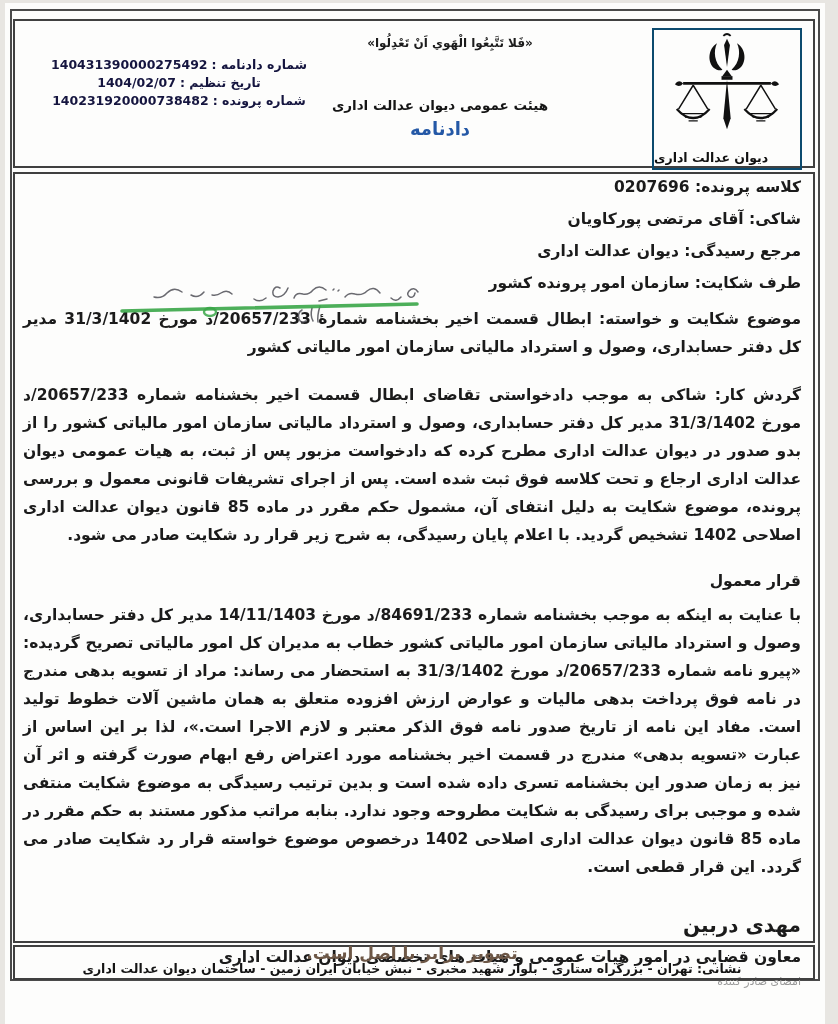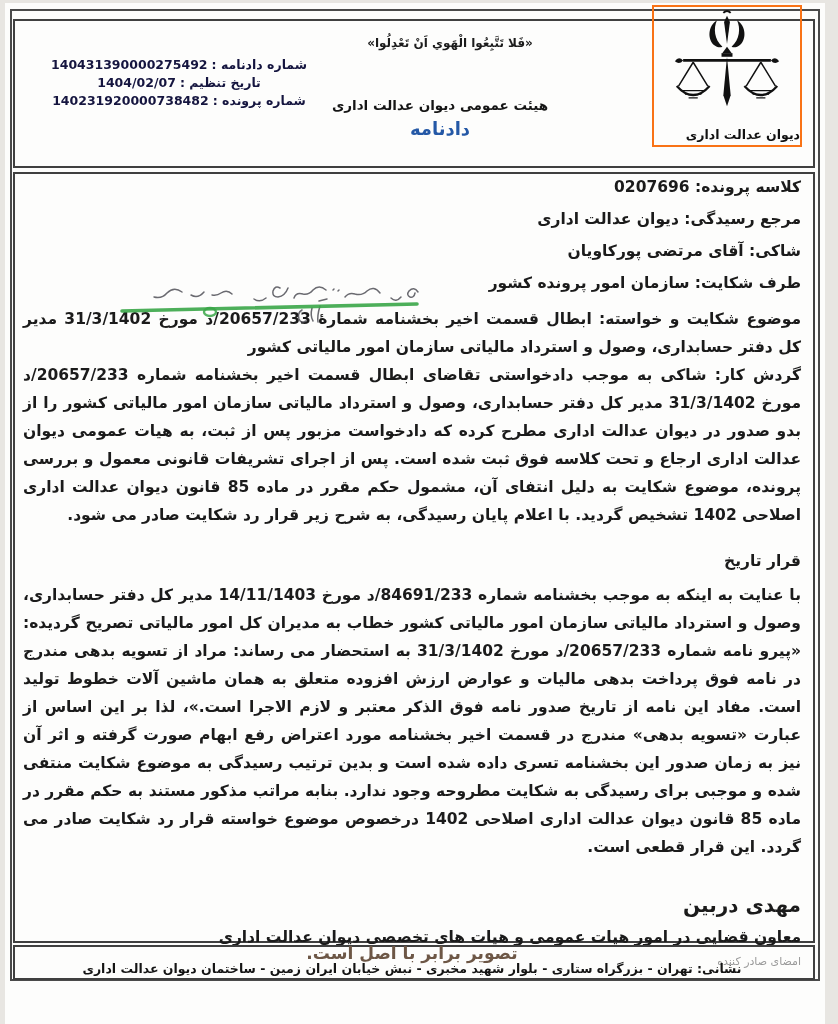--- a/index.html
+++ b/index.html
@@ -20,22 +20,22 @@
   }
   .box{
     position:absolute;background:transparent;border:2px solid #404040;
   }
   .header-box{left:13px;top:19px;width:798px;height:145px;}
   .body-box{left:13px;top:172px;width:798px;height:767px;}
   .footer-box{left:13px;top:945px;width:798px;height:31px;}
 
   
   .logo-box{
-    position:absolute;left:652px;top:5px;width:146px;height:138px;
-    border:2px solid #f97316;display:flex;flex-direction:column;align-items:flex-start;justify-content:flex-end;
+    position:absolute;left:652px;top:28px;width:146px;height:138px;
+    border:2px solid #0c4a6e;display:flex;flex-direction:column;align-items:flex-end;justify-content:flex-end;
   }
   .logo-art{position:absolute;top:2px;left:50%;transform:translateX(-50%);}
   .logo-caption{
     font-size:12.5px;font-weight:bold;color:#111;padding-bottom:3px;white-space:nowrap;
   }
   .verse{
     position:absolute;left:300px;top:36px;width:300px;
     text-align:center;font-size:12px;font-weight:bold;color:#1c1c1c;
   }
   .assembly-title{
@@ -58,21 +58,21 @@
     position:absolute;left:13px;top:164px;width:798px;height:767px;
     box-sizing:border-box;padding:7px 10px 0 10px;
     direction:rtl;color:#1b1b1b;
   }
   .field{font-size:15.5px;font-weight:600;line-height:32px;text-align:right;}
   .para{
     font-size:15.5px;font-weight:600;line-height:28px;
     text-align:justify;text-align-last:right;margin:0;
   }
   .subject-para{margin-top:6px;}
-  .proceedings-para{margin-top:0;}
+  .proceedings-para{margin-top:20px;}
   .ruling-head{margin-top:18px;font-size:15.5px;font-weight:600;line-height:28px;text-align:right;}
   .ruling-para{margin-top:6px;}
   .signer-name{margin-top:30px;font-size:20px;font-weight:600;line-height:28px;text-align:right;}
   .signer-title{margin-top:4px;font-size:15.5px;font-weight:600;line-height:28px;text-align:right;}
   .signature-note{margin-top:4px;font-size:11px;color:#9a9a9a;text-align:right;line-height:14px;}
 
   
   .handwriting{
     position:absolute;left:112px;top:280px;width:320px;height:56px;pointer-events:none;
   }
@@ -132,26 +132,26 @@
     <path d="M107,58 l-16,26 m16,-26 l16,26" stroke="#111" stroke-width="1.6"></path>
     <path d="M89,84 q18,20 36,0" stroke="#111" stroke-width="2.4" fill="none"></path>
     <path d="M94,89 h26 M98,93 h18 M102,97 h10" stroke="#111" stroke-width="1.2"></path>
   </svg>
   <div class="logo-caption">دیوان عدالت اداری</div>
 </div>
 
 <div class="box body-box"></div>
 <div class="body-content">
   <div class="field">کلاسه پرونده: 0207696</div>
+  <div class="field">شاکی: آقای مرتضی پورکاویان</div>
   <div class="field">مرجع رسیدگی: دیوان عدالت اداری</div>
-  <div class="field">شاکی: آقای مرتضی پورکاویان</div>
   <div class="field">طرف شکایت: سازمان امور پرونده کشور</div>
   <p class="para subject-para">موضوع شکایت و خواسته: ابطال قسمت اخیر بخشنامه شمارۀ 20657/233/د مورخ 31/3/1402 مدیر کل دفتر حسابداری، وصول و استرداد مالیاتی سازمان امور مالیاتی کشور</p>
   <p class="para proceedings-para">گردش کار: شاکی به موجب دادخواستی تقاضای ابطال قسمت اخیر بخشنامه شماره 20657/233/د مورخ 31/3/1402 مدیر کل دفتر حسابداری، وصول و استرداد مالیاتی سازمان امور مالیاتی کشور را از بدو صدور در دیوان عدالت اداری مطرح کرده که دادخواست مزبور پس از ثبت، به هیات عمومی دیوان عدالت اداری ارجاع و تحت کلاسه فوق ثبت شده است. پس از اجرای تشریفات قانونی معمول و بررسی پرونده، موضوع شکایت به دلیل انتفای آن، مشمول حکم مقرر در ماده 85 قانون دیوان عدالت اداری اصلاحی 1402 تشخیص گردید. با اعلام پایان رسیدگی، به شرح زیر قرار رد شکایت صادر می شود.</p>
-  <div class="ruling-head">قرار تاریخ</div>
+  <div class="ruling-head">قرار معمول</div>
   <p class="para ruling-para">با عنایت به اینکه به موجب بخشنامه شماره 84691/233/د مورخ 14/11/1403 مدیر کل دفتر حسابداری، وصول و استرداد مالیاتی سازمان امور مالیاتی کشور خطاب به مدیران کل امور مالیاتی تصریح گردیده: «پیرو نامه شماره 20657/233/د مورخ 31/3/1402 به استحضار می رساند: مراد از تسویه بدهی مندرج در نامه فوق پرداخت بدهی مالیات و عوارض ارزش افزوده متعلق به همان ماشین آلات خطوط تولید است. مفاد این نامه از تاریخ صدور نامه فوق الذکر معتبر و لازم الاجرا است.»، لذا بر این اساس از عبارت «تسویه بدهی» مندرج در قسمت اخیر بخشنامه مورد اعتراض رفع ابهام صورت گرفته و اثر آن نیز به زمان صدور این بخشنامه تسری داده شده است و بدین ترتیب رسیدگی به موضوع شکایت منتفی شده و موجبی برای رسیدگی به شکایت مطروحه وجود ندارد. بنابه مراتب مذکور مستند به حکم مقرر در ماده 85 قانون دیوان عدالت اداری اصلاحی 1402 درخصوص موضوع خواسته قرار رد شکایت صادر می گردد. این قرار قطعی است.</p>
   <div class="signer-name">مهدی دربین</div>
   <div class="signer-title">معاون قضایی در امور هیات عمومی و هیات های تخصصی دیوان عدالت اداری</div>
   <div class="signature-note">امضای صادر کننده</div>
 </div>
 
 <svg class="handwriting" width="320" height="56" viewBox="0 0 320 56" xmlns="http://www.w3.org/2000/svg">
   <g stroke="#46464e" stroke-width="1.5" fill="none" opacity="0.8" stroke-linecap="round">
     <path d="M306,12 q-4,-6 -9,-1 q-3,4 1,6 q4,1 5,-4 m-14,4 q-5,6 -10,1"></path>
     <path d="M268,13 q-6,-8 -13,-2 q-5,5 -12,3 q-6,-2 -10,3 m-6,-7 l-1,1 m-4,-2 l-1,1"></path>

